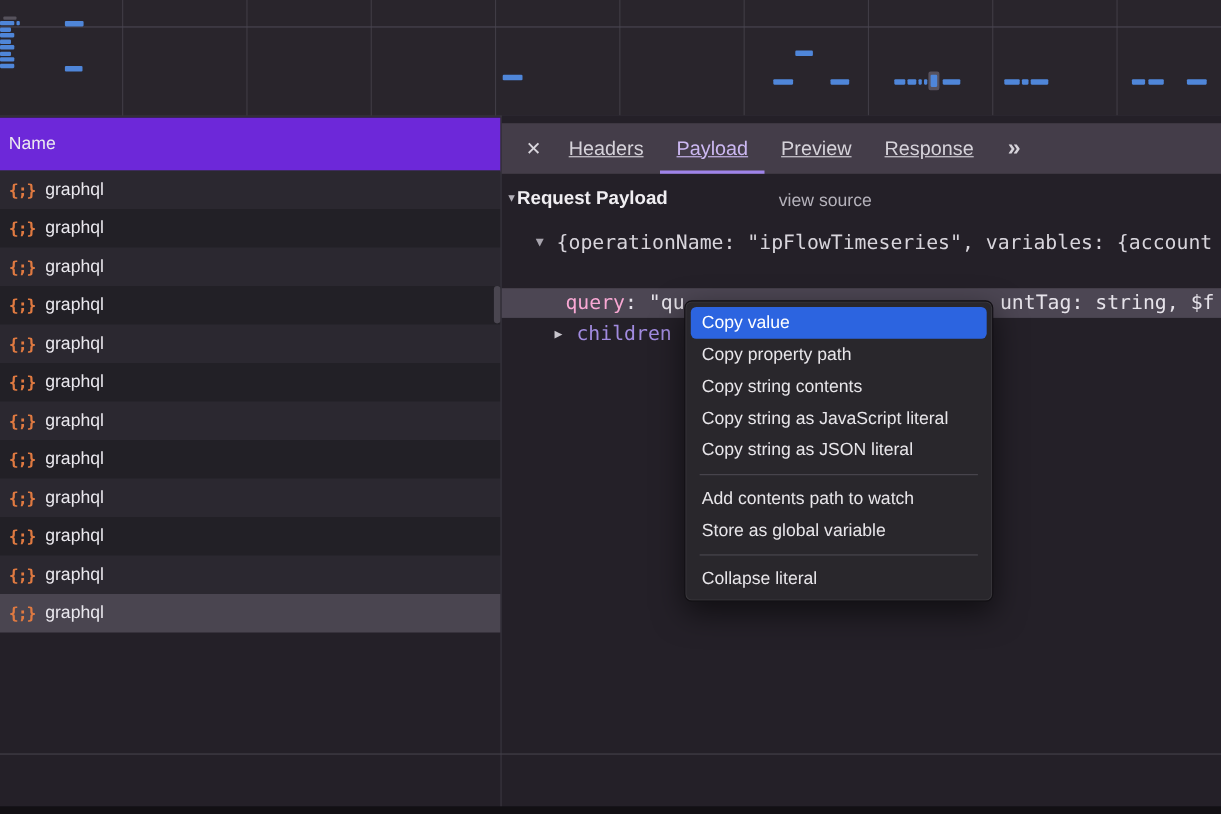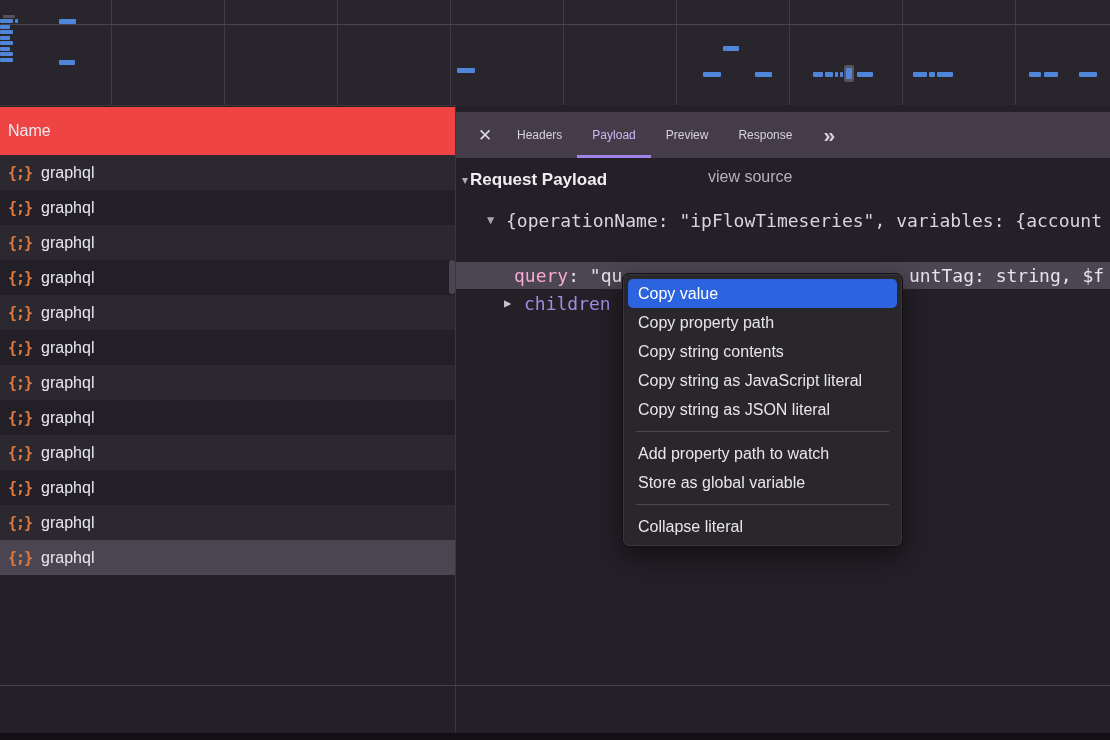--- a/index.html
+++ b/index.html
@@ -14,48 +14,48 @@
   .ov-bar{position:absolute;border-radius:1px;background:var(--bar);}
   #ov-marker{position:absolute;background:#57525e;border-radius:2px;}
   #ov-marker .inner{position:absolute;left:2px;top:3px;width:6px;height:11px;
             background:var(--bar);border-radius:1px;}
   
   #v-divider{position:absolute;left:455px;top:105px;width:1px;height:635px;background:#3b3741;}
   #footer-divider{position:absolute;left:0;top:685px;width:1110px;height:1px;background:#45424b;}
   #bottom-strip{position:absolute;left:0;top:733px;width:1110px;height:7px;background:#121014;}
   
   #left-panel{position:absolute;left:0;top:105px;width:455px;height:580px;}
-  #name-header{position:absolute;left:0;top:2px;width:455px;height:48px;background:#ef4444;
+  #name-header{position:absolute;left:0;top:2px;width:455px;height:48px;background:#6d28d9;
                border-bottom:1px solid #3a3740;display:flex;align-items:center;}
   #name-header span{color:#eceaf0;font-size:16px;padding-left:8px;}
   #request-rows{position:absolute;left:0;top:50px;width:455px;}
   .req-row{height:35px;display:flex;align-items:center;background:#2b2830;}
   .req-row.alt{background:#222026;}
   .req-row.selected{background:#4a4550;}
   .req-icon{font-family:"DejaVu Sans Mono",monospace;font-weight:bold;font-size:15px;
             color:var(--orange);padding:0 9px 0 8px;letter-spacing:-1px;}
   .req-label{color:#eae8ee;font-size:16px;}
   #list-scrollthumb{position:absolute;left:449px;top:155px;width:6px;height:34px;
             background:#4a4650;border-radius:3px;}
   
   #right-panel{position:absolute;left:456px;top:105px;width:654px;height:580px;background:#242028;}
   #tabbar{position:absolute;left:0;top:7px;width:654px;height:46px;background:#443d49;
           display:flex;align-items:stretch;padding-left:12px;box-sizing:border-box;}
   #close-btn{width:34px;display:flex;align-items:center;justify-content:center;
           color:#d9d6dd;font-size:17px;cursor:default;}
-  .tab{display:flex;align-items:center;padding:0 15px;color:#d6d3da;font-size:12px;}
+  .tab{display:flex;align-items:center;padding:0 15px;color:#d6d3da;font-size:18px;text-decoration:underline;}
   .tab.selected{color:#ccb8f2;box-shadow:inset 0 -3px 0 var(--accent);}
   #tab-overflow{display:flex;align-items:center;padding:0 10px;margin-left:6px;
           color:#d6d3da;font-size:21px;font-weight:bold;letter-spacing:-2px;}
   
   .mono{font-family:"DejaVu Sans Mono",monospace;font-size:18px;line-height:27px;white-space:pre;}
   #payload-title-row{position:absolute;left:0;top:63px;height:24px;display:flex;align-items:center;}
   #payload-tri{color:#b0adb6;font-size:12px;padding:0 2px 0 6px;}
   #payload-title{color:#f0eef2;font-size:17px;font-weight:bold;}
-  #view-source{position:absolute;left:252px;top:63px;height:24px;display:flex;align-items:flex-start;
+  #view-source{position:absolute;left:252px;top:63px;height:24px;display:flex;align-items:flex-end;
           color:#b5b2bb;font-size:16px;}
   #json-line1{position:absolute;left:0;top:102px;width:654px;height:27px;overflow:hidden;}
   #json-line1 .tri{position:absolute;left:31px;top:0;color:#a8a4ae;font-size:12px;line-height:27px;}
   #json-line1 .txt{position:absolute;left:50px;top:0;color:#d8d5dc;}
   #json-line2{position:absolute;left:58px;top:129px;height:27px;}
   #json-line3{position:absolute;left:0;top:157px;width:654px;height:27px;background:#4c4653;}
   #json-line3 .left{position:absolute;left:58px;top:0;}
   #json-line3 .right{position:absolute;left:453px;top:0;color:#e6e3ea;}
   #json-line4{position:absolute;left:0;top:185px;width:654px;height:27px;}
   #json-line4 .tri{position:absolute;left:48px;top:0;color:#c8c5cd;font-size:12px;line-height:27px;}
@@ -228,18 +228,18 @@
   <div id="footer-divider"></div>
   <div id="bottom-strip"></div>
 
   <div id="context-menu">
       <div class="menu-item highlighted">Copy value</div>
       <div class="menu-item">Copy property path</div>
       <div class="menu-item">Copy string contents</div>
       <div class="menu-item">Copy string as JavaScript literal</div>
       <div class="menu-item">Copy string as JSON literal</div>
       <div class="menu-sep"></div>
-      <div class="menu-item">Add property path to watch</div>
+      <div class="menu-item">Add contents path to watch</div>
       <div class="menu-item">Store as global variable</div>
       <div class="menu-sep"></div>
       <div class="menu-item">Collapse literal</div>
     </div>
 </div>
 
 </body></html>

